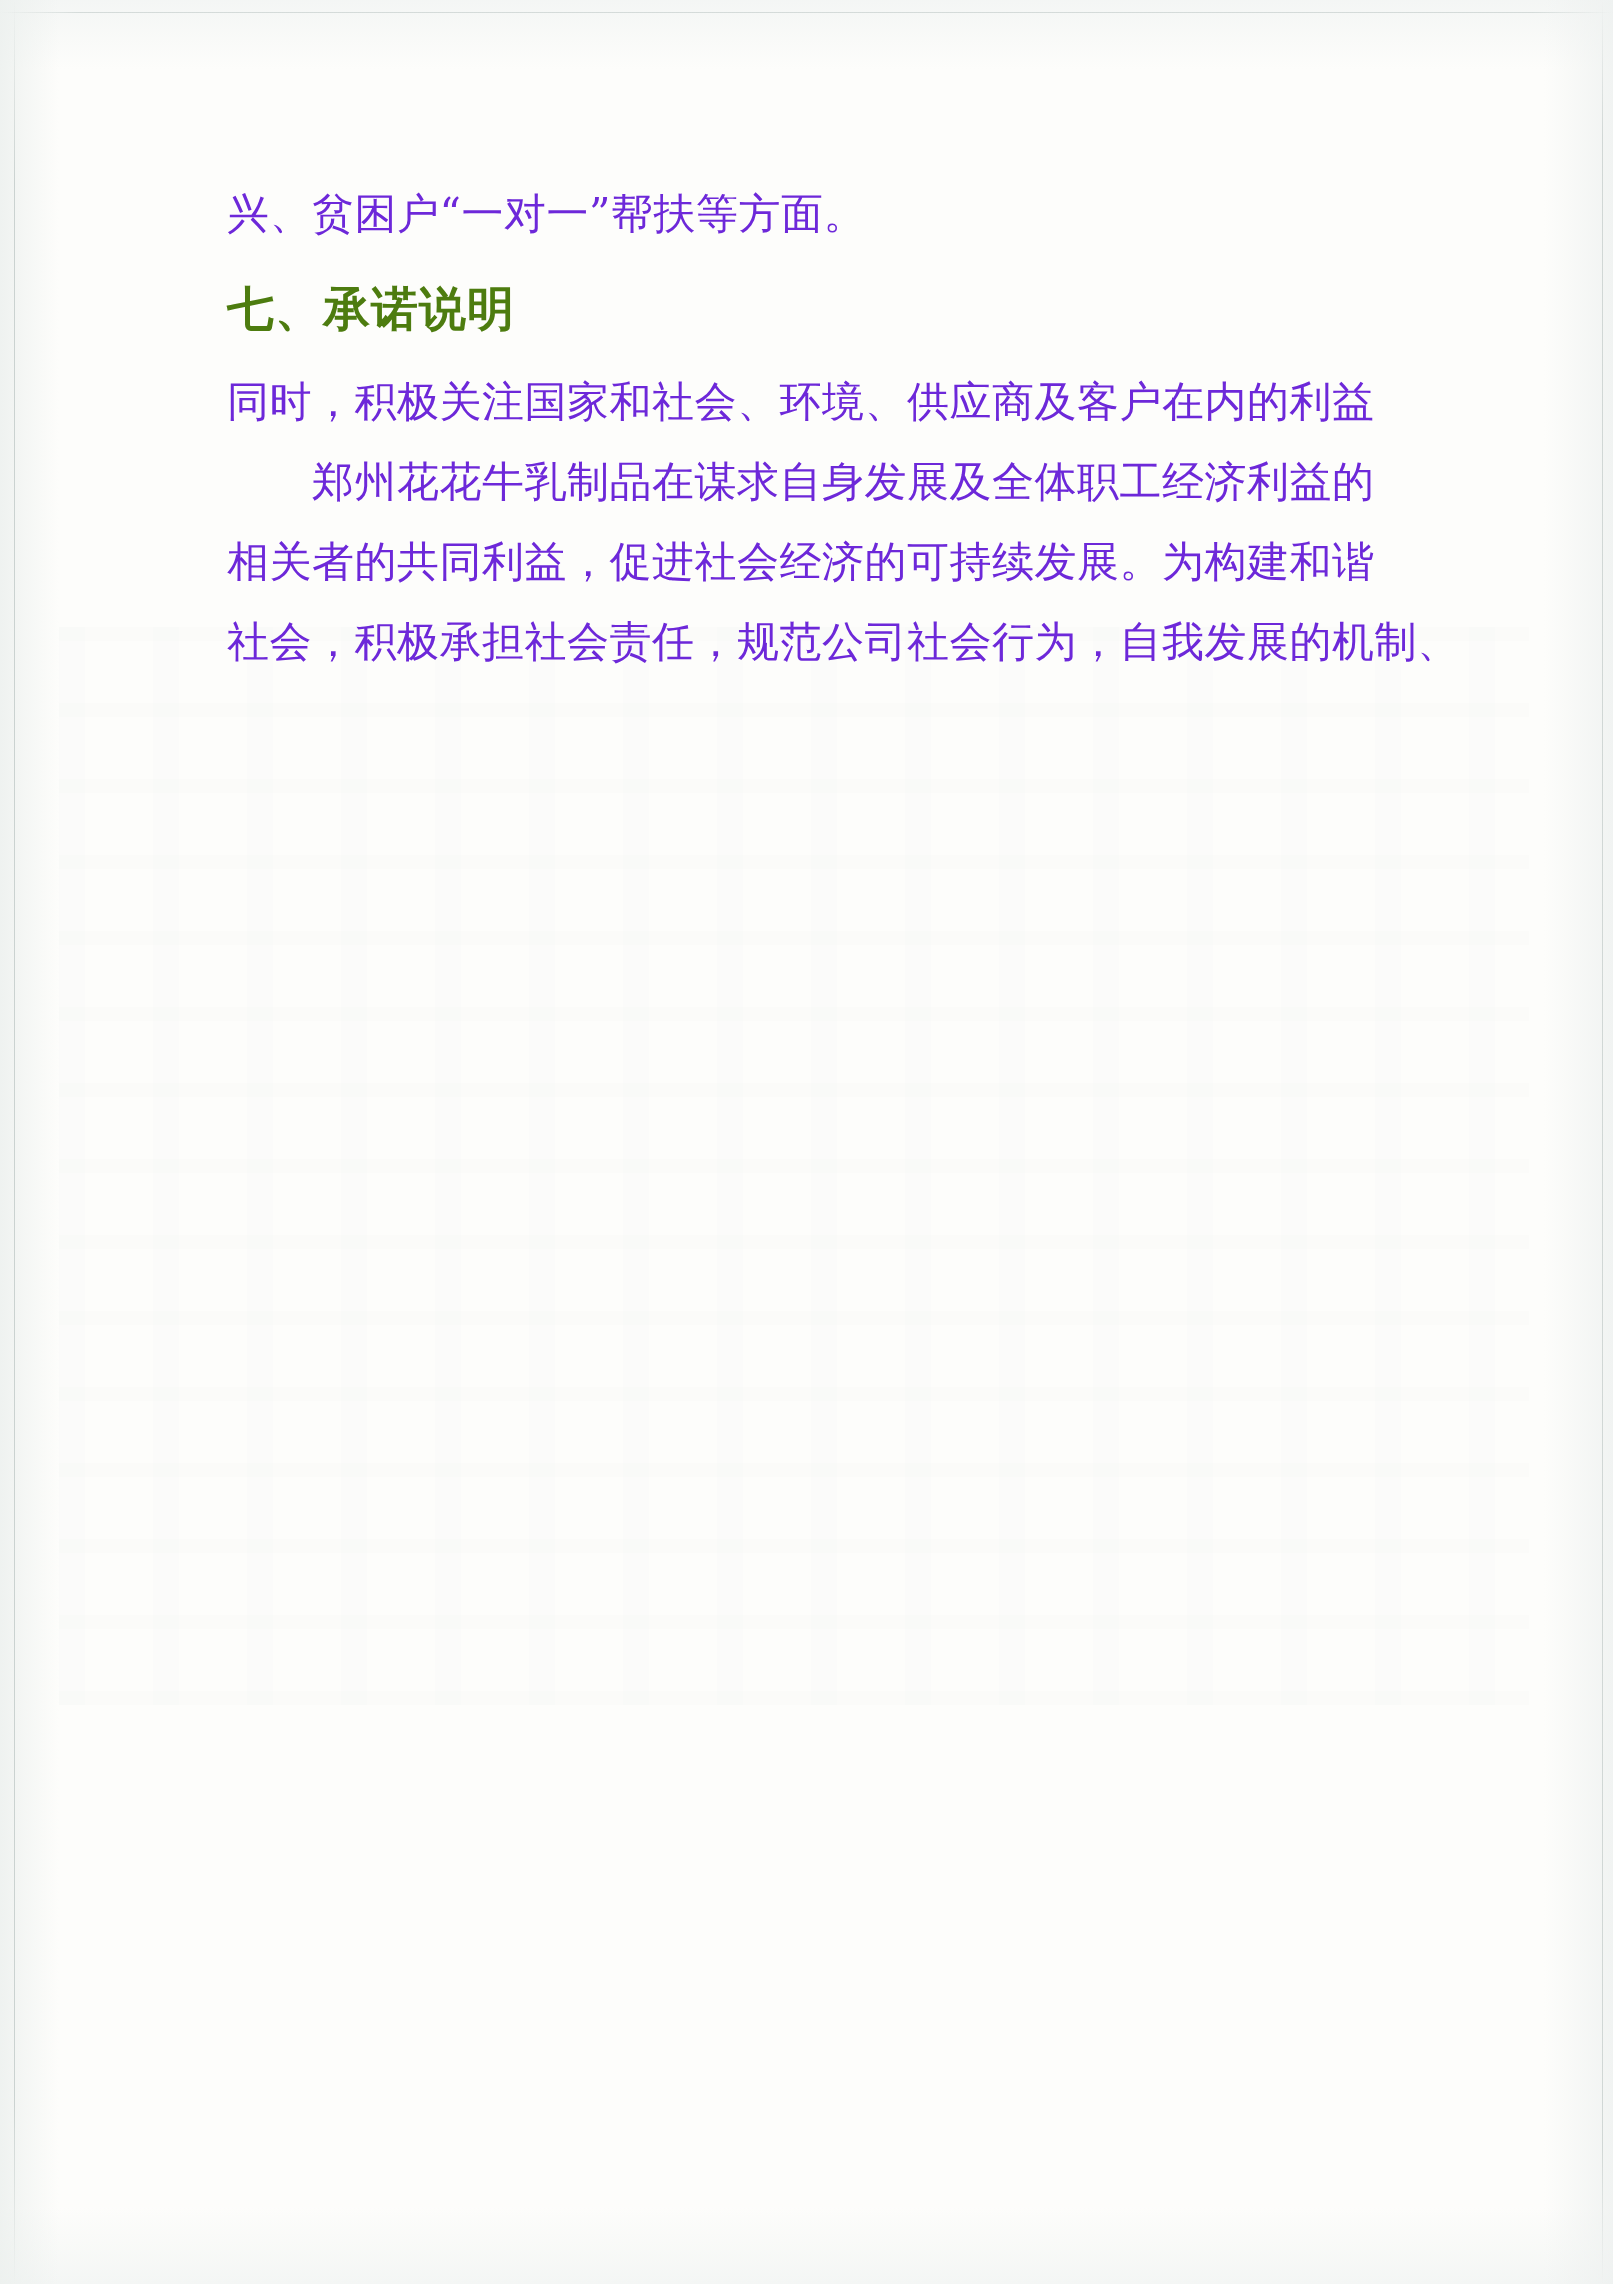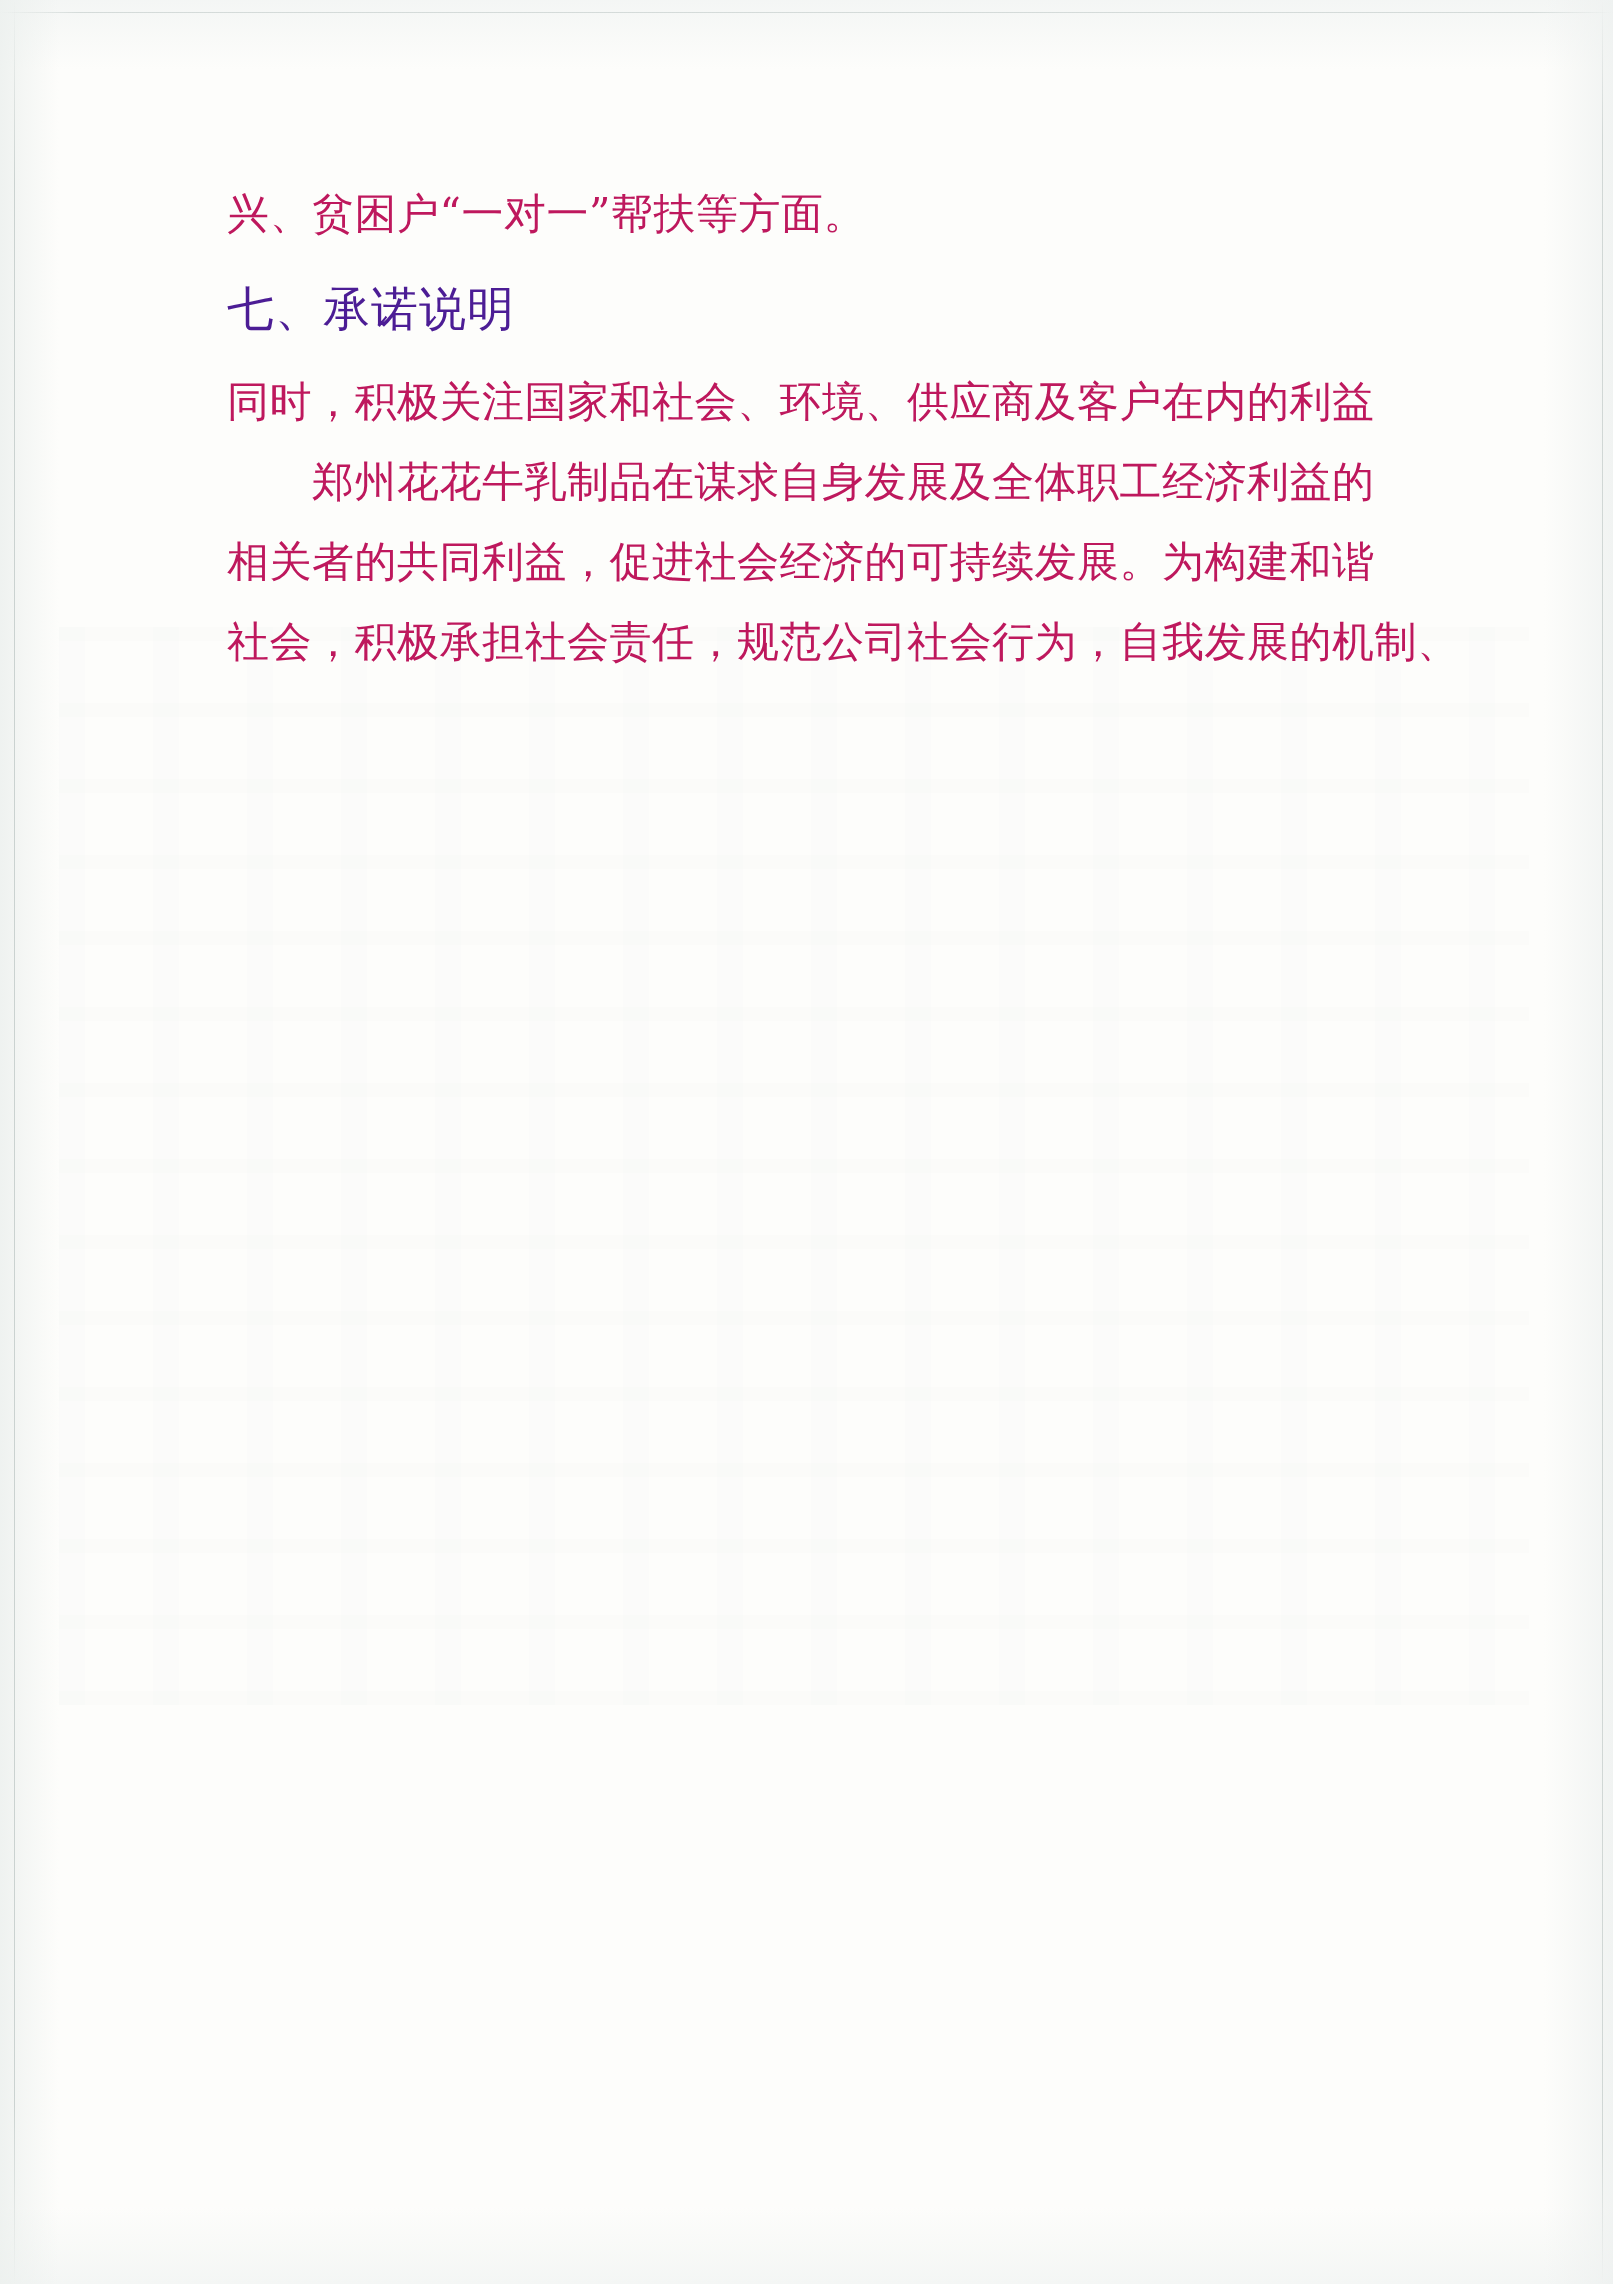--- a/index.html
+++ b/index.html
@@ -52,29 +52,29 @@
   }
   .content {
     position: absolute;
     left: 227px;
     top: 174px;
     width: 1166px;
   }
   .body-line {
     font-size: 42px;
     line-height: 80px;
-    color: #be185d;
+    color: #6d28d9;
     letter-spacing: 0.5px;
     white-space: pre;
   }
   .section-heading {
     font-size: 47px;
     line-height: 94px;
-    font-weight: 400;
-    color: #4c1d95;
+    font-weight: 700;
+    color: #4d7c0f;
     letter-spacing: 1px;
     margin-top: 7.8px;
     margin-bottom: 5.9px;
     font-family: "DejaVu Sans", "Liberation Sans", sans-serif;
   }
   .para {
     margin-top: 3.9px;
   }
   .para .body-line:first-child {
     text-indent: 0;

